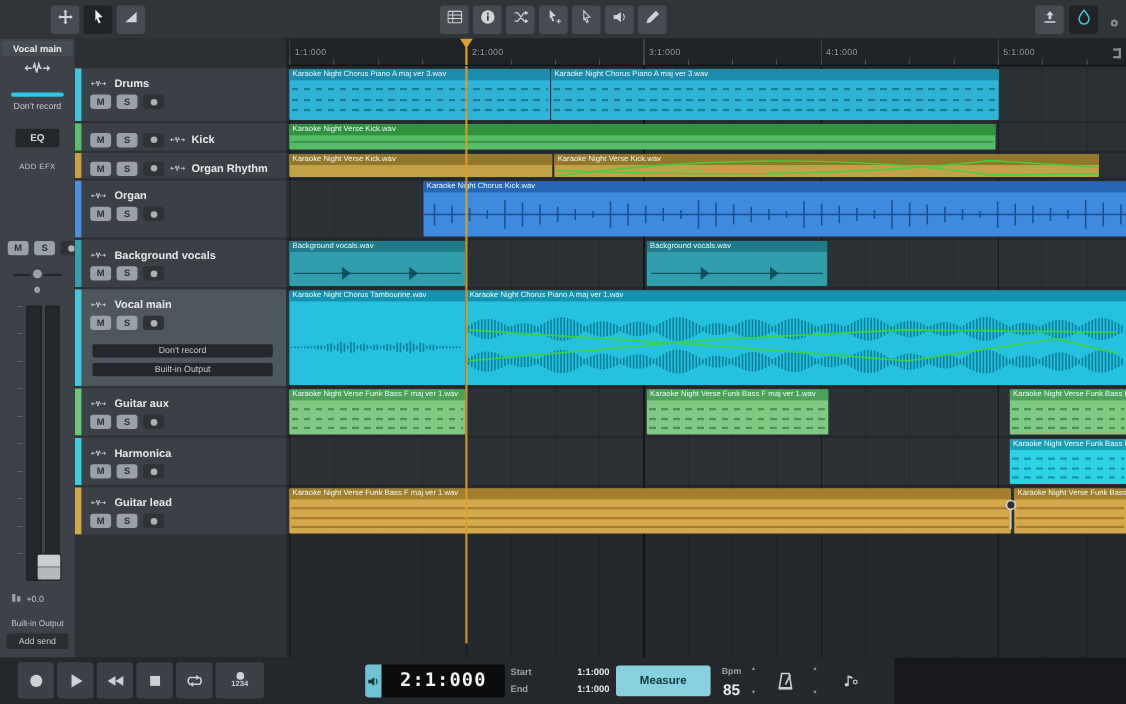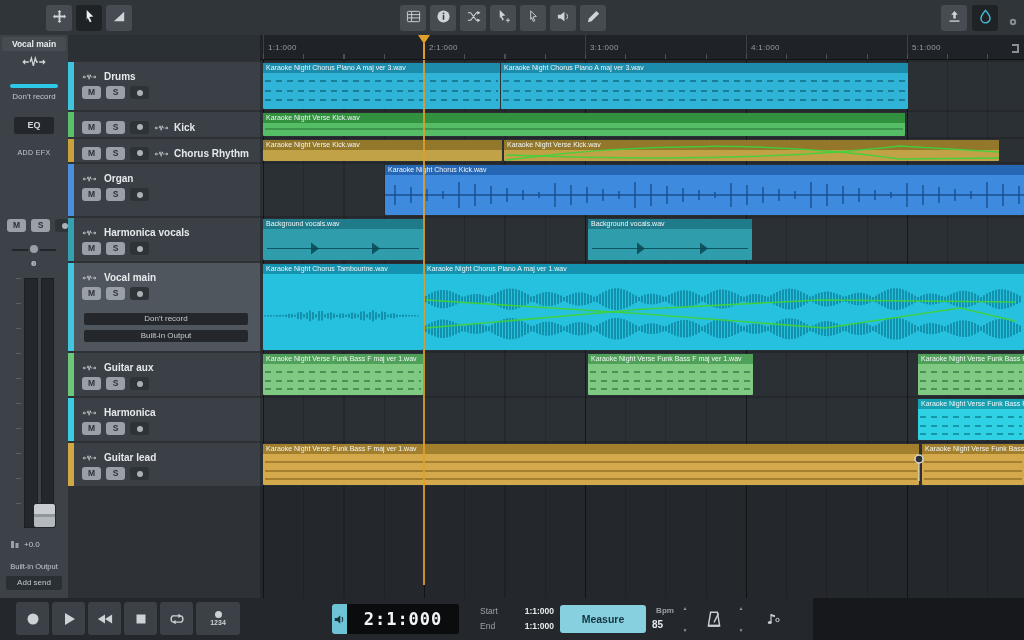--- a/index.html
+++ b/index.html
@@ -103,26 +103,26 @@
   .xbtn svg { width:16px; height:16px; }
   #countin-btn { width:44px; }
   #countin-btn i { width:7px; height:7px; border-radius:50%; background:#cdd2d6; margin-bottom:1px; }
   #countin-btn span { font-size:7px; font-weight:bold; color:#cdd2d6; line-height:7px; }
   #time-tab { position:absolute; left:332px; top:6px; width:15px; height:30px; background:#6fc3d6;
      border-radius:3px 0 0 3px; display:flex; align-items:center; justify-content:center; }
   #time-tab svg { width:11px; height:11px; }
   #time-display { position:absolute; left:347px; top:6px; width:112px; height:30px; background:#0a0c0e;
      color:#f2f4f6; font-family:"DejaVu Sans Mono", monospace; font-size:17px; font-weight:bold;
      text-align:center; line-height:30px; letter-spacing:1px; border-radius:0 2px 2px 0; }
-  .se-label { position:absolute; left:480px; width:34px; color:#9aa1a7; font-size:8.5px; font-weight:normal; }
+  .se-label { position:absolute; left:464px; width:34px; color:#9aa1a7; font-size:8.5px; font-weight:bold; }
   .se-value { position:absolute; left:506px; width:48px; color:#e8ebee; font-size:8.5px; font-weight:bold; text-align:right; }
   #measure-btn { position:absolute; left:560px; top:7px; width:86px; height:28px; background:#87d0e0;
      border-radius:3px; color:#14353f; font-size:10.5px; font-weight:bold; text-align:center; line-height:28px; }
   #bpm-label { position:absolute; left:652px; top:8px; width:26px; color:#9aa1a7; font-size:8px; font-weight:bold; text-align:center; }
-  #bpm-value { position:absolute; left:652px; top:21px; width:26px; color:#e8ebee; font-size:10px; font-weight:bold; text-align:left; }
+  #bpm-value { position:absolute; left:652px; top:21px; width:26px; color:#e8ebee; font-size:14px; font-weight:bold; text-align:center; }
   .spinner { position:absolute; top:7px; width:10px; height:28px; display:flex; flex-direction:column;
      justify-content:space-between; align-items:center; color:#8d959b; font-size:5px; }
   #metronome-btn { position:absolute; left:700px; top:7px; width:28px; height:28px; display:flex;
      align-items:center; justify-content:center; }
   #metronome-btn svg { width:18px; height:18px; }
   #note-btn { position:absolute; left:758px; top:7px; width:30px; height:28px; display:flex;
      align-items:center; justify-content:center; }
   #note-btn svg { width:16px; height:16px; }
 </style>
 </head>
@@ -300,21 +300,21 @@
           <span class="msbtn">M</span>
           <span class="msbtn">S</span>
           <span class="recbtn">
             <i></i>
           </span>
       <span><svg viewBox="0 0 20 10" width="15" height="8">
               <path d="M1 5l2.2-2.2v4.4zM19 5l-2.2-2.2v4.4z" fill="#cfd4d8"></path>
               <path d="M3 5h3M14 5h3" stroke="#cfd4d8"></path>
               <path d="M7 5l1-3 1.5 6L11 2l1 3h1" fill="none" stroke="#cfd4d8"></path>
             </svg></span>
-      <span class="nm" style="color:#e6e9eb;font-size:10px;font-weight:bold;">Chorus Rhythm</span>
+      <span class="nm" style="color:#e6e9eb;font-size:10px;font-weight:bold;">Organ Rhythm</span>
         </div>
       </div>
       <div class="thdr" style="top: 129px; height: 52px;">
         <div class="tstrip" style="background:#4a90dd;"></div>
         <div class="tname">
           <span><svg viewBox="0 0 20 10" width="15" height="8">
               <path d="M1 5l2.2-2.2v4.4zM19 5l-2.2-2.2v4.4z" fill="#cfd4d8"></path>
               <path d="M3 5h3M14 5h3" stroke="#cfd4d8"></path>
               <path d="M7 5l1-3 1.5 6L11 2l1 3h1" fill="none" stroke="#cfd4d8"></path>
             </svg></span>
@@ -329,21 +329,21 @@
         </div>
       </div>
       <div class="thdr" style="top: 183px; height: 43px;">
         <div class="tstrip" style="background:#35a0b0;"></div>
         <div class="tname">
           <span><svg viewBox="0 0 20 10" width="15" height="8">
               <path d="M1 5l2.2-2.2v4.4zM19 5l-2.2-2.2v4.4z" fill="#cfd4d8"></path>
               <path d="M3 5h3M14 5h3" stroke="#cfd4d8"></path>
               <path d="M7 5l1-3 1.5 6L11 2l1 3h1" fill="none" stroke="#cfd4d8"></path>
             </svg></span>
-      <span class="nm">Harmonica vocals</span>
+      <span class="nm">Background vocals</span>
         </div>
       <div class="tbtns" style="top:24px;">
           <span class="msbtn">M</span>
           <span class="msbtn">S</span>
           <span class="recbtn">
             <i></i>
           </span>
         </div>
       </div>
       <div class="thdr sel" style="top: 228px; height: 88px;">

